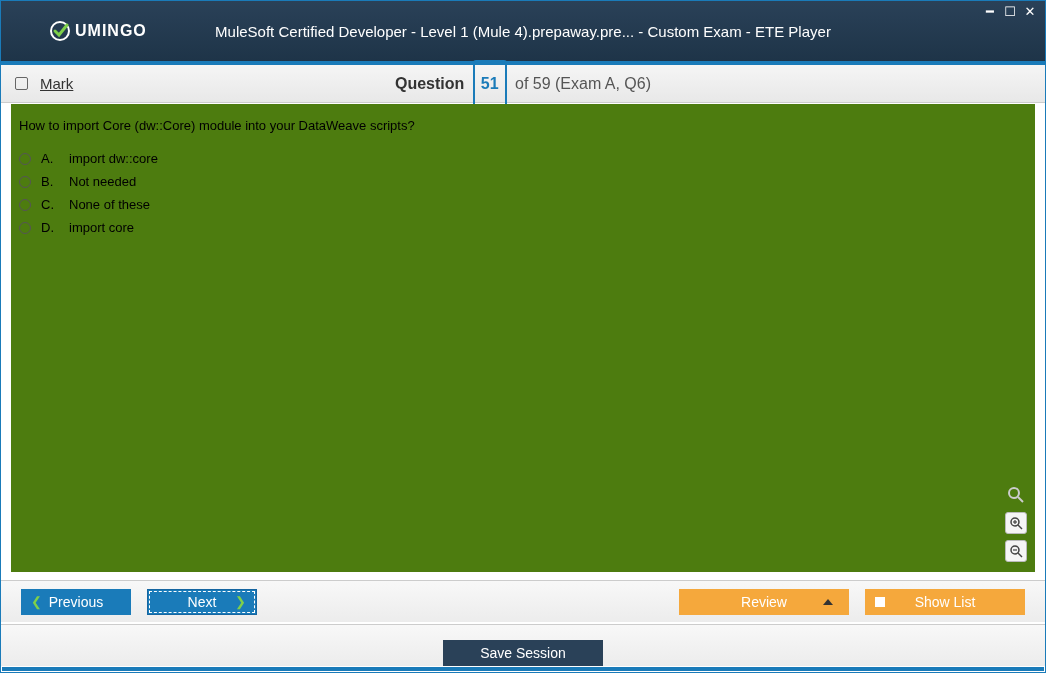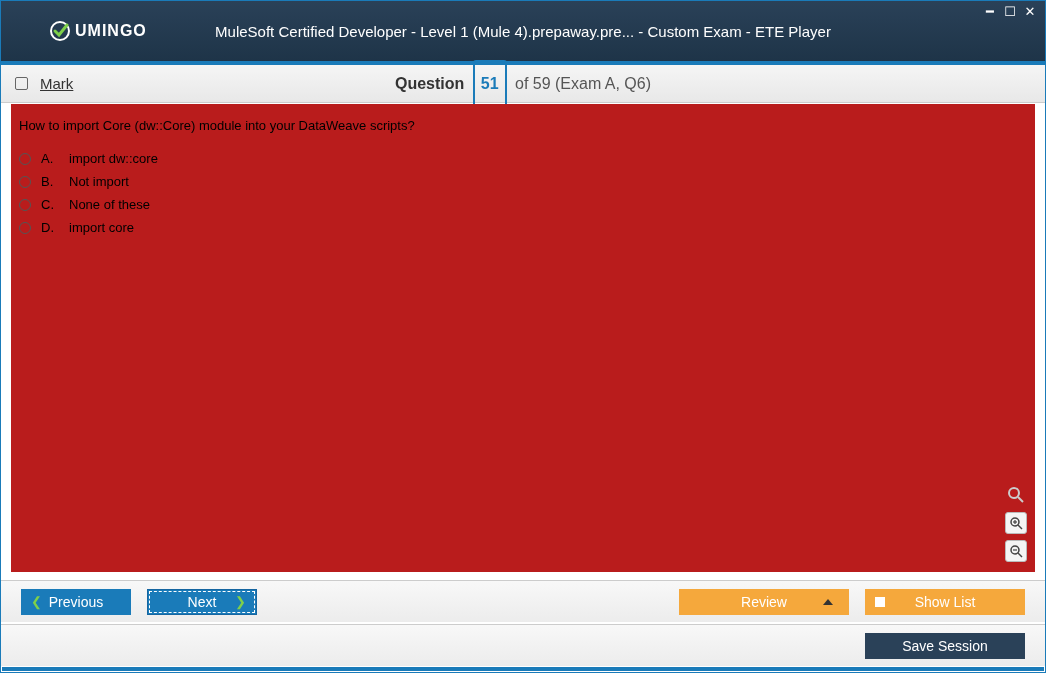--- a/index.html
+++ b/index.html
@@ -15,33 +15,33 @@
 .blue-divider { height: 4px; background: #1a7bb9; }
 
 .info-bar { height: 38px; background: linear-gradient(#f5f5f5, #e8e8e8); border-bottom: 1px solid #ccc; display: flex; align-items: center; position: relative; padding: 0 14px; }
 .mark-wrap { display: flex; align-items: center; gap: 12px; }
 .mark-check { width: 13px; height: 13px; border: 1px solid #666; border-radius: 2px; cursor: pointer; }
 .mark-label { font-size: 15px; color: #333; text-decoration: underline; cursor: pointer; }
 .q-info { position: absolute; left: 0; right: 0; text-align: center; font-size: 16px; color: #555; pointer-events: none; }
 .q-info b { font-weight: bold; color: #333; }
 .q-num-box { display: inline-block; border: 2px solid #1a7bb9; border-radius: 3px; padding: 13px 6px; color: #1a7bb9; font-weight: bold; margin: 0 4px; }
 
-.content { position: absolute; top: 103px; bottom: 100px; left: 10px; right: 10px; background: #b91c1c; padding: 14px 8px; overflow: auto; }
+.content { position: absolute; top: 103px; bottom: 100px; left: 10px; right: 10px; background: #4d7c0f; padding: 14px 8px; overflow: auto; }
 .q-text { font-size: 13px; color: #000; margin-bottom: 18px; }
 .options { list-style: none; }
 .opt { display: flex; align-items: center; gap: 10px; margin-bottom: 8px; font-size: 13px; color: #000; }
 .opt-radio { width: 12px; height: 12px; border: 1px solid #555; border-radius: 50%; cursor: pointer; flex-shrink: 0; }
 .opt-letter { width: 18px; }
 
 .zoom-tools { position: absolute; right: 18px; bottom: 110px; display: flex; flex-direction: column; gap: 6px; align-items: center; }
 .zoom-btn { width: 22px; height: 22px; border: 1px solid #bbb; border-radius: 3px; background: #f5f5f5; display: flex; align-items: center; justify-content: center; cursor: pointer; font-size: 14px; color: #444; }
 .search-ico { width: 22px; height: 22px; display: flex; align-items: center; justify-content: center; color: #bbb; cursor: pointer; }
 
 .bottom-bar1 { position: absolute; bottom: 50px; left: 0; right: 0; height: 42px; background: linear-gradient(#f8f8f8, #ececec); border-top: 1px solid #ccc; display: flex; align-items: center; padding: 0 20px; gap: 16px; }
-.bottom-bar2 { position: absolute; bottom: 6px; left: 0; right: 0; height: 42px; background: linear-gradient(#f8f8f8, #ececec); border-top: 1px solid #ccc; display: flex; align-items: center; justify-content: flex-end; padding: 0 20px; gap: 8px; }
+.bottom-bar2 { position: absolute; bottom: 6px; left: 0; right: 0; height: 42px; background: linear-gradient(#f8f8f8, #ececec); border-top: 1px solid #ccc; display: flex; align-items: center; justify-content: flex-end; padding: 0 20px; gap: 8px; flex-direction: column; }
 
 .btn { height: 26px; display: flex; align-items: center; justify-content: center; font-size: 14px; cursor: pointer; border: none; color: #fff; position: relative; }
 .btn-blue { background: #1a7bb9; width: 110px; }
 .btn-blue.active { outline: 1px dashed #fff; outline-offset: -3px; border: 1px solid #1565a0; }
 .btn-orange { background: #f5a83c; }
 .btn-dark { background: #2a4158; width: 160px; }
 .arrow-l, .arrow-r { position: absolute; font-size: 13px; }
 .arrow-l { left: 10px; color: #7fd04a; }
 .arrow-r { right: 10px; color: #7fd04a; }
 .btn-review { width: 170px; }
@@ -88,21 +88,21 @@
   <div class="q-text">How to import Core (dw::Core) module into your DataWeave scripts?</div>
   <ul class="options" id="opts">
       <li class="opt">
         <span class="opt-radio"></span>
         <span class="opt-letter">A.</span>
         <span>import dw::core</span>
       </li>
       <li class="opt">
         <span class="opt-radio"></span>
         <span class="opt-letter">B.</span>
-        <span>Not import</span>
+        <span>Not needed</span>
       </li>
       <li class="opt">
         <span class="opt-radio"></span>
         <span class="opt-letter">C.</span>
         <span>None of these</span>
       </li>
       <li class="opt">
         <span class="opt-radio"></span>
         <span class="opt-letter">D.</span>
         <span>import core</span>

